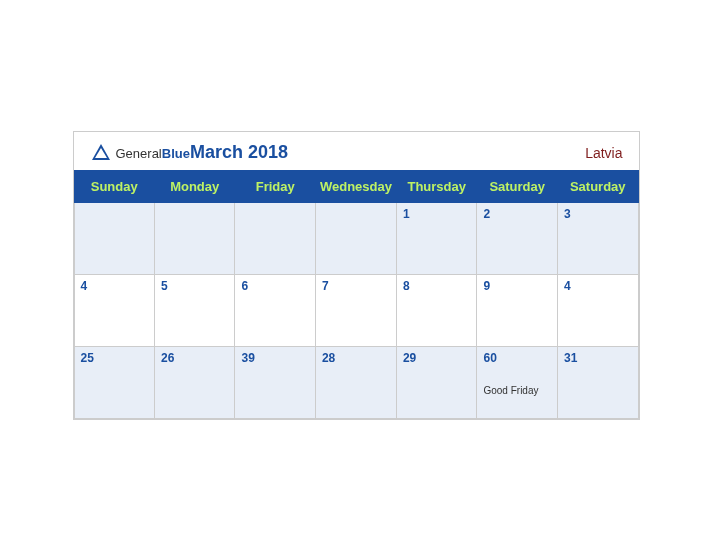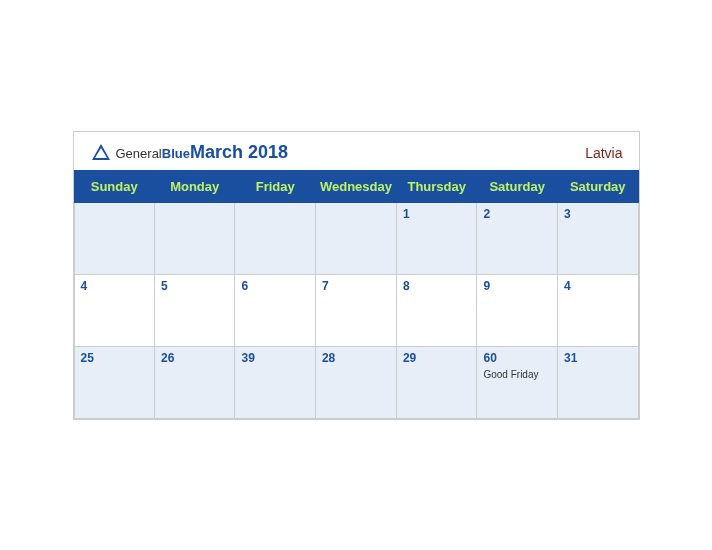--- a/index.html
+++ b/index.html
@@ -67,21 +67,21 @@
       position: relative;
     }
     .day-number {
       font-size: 12px;
       color: #1a4fa0;
       font-weight: bold;
     }
     .day-event {
       font-size: 10px;
       color: #333;
-      margin-top: 4px;
+      margin-top: 20px;
     }
     tr:nth-child(odd) td {
       background-color: #e8eef7;
     }
     tr:nth-child(even) td {
       background-color: #fff;
     }
   </style>
 </head>
 <body>

